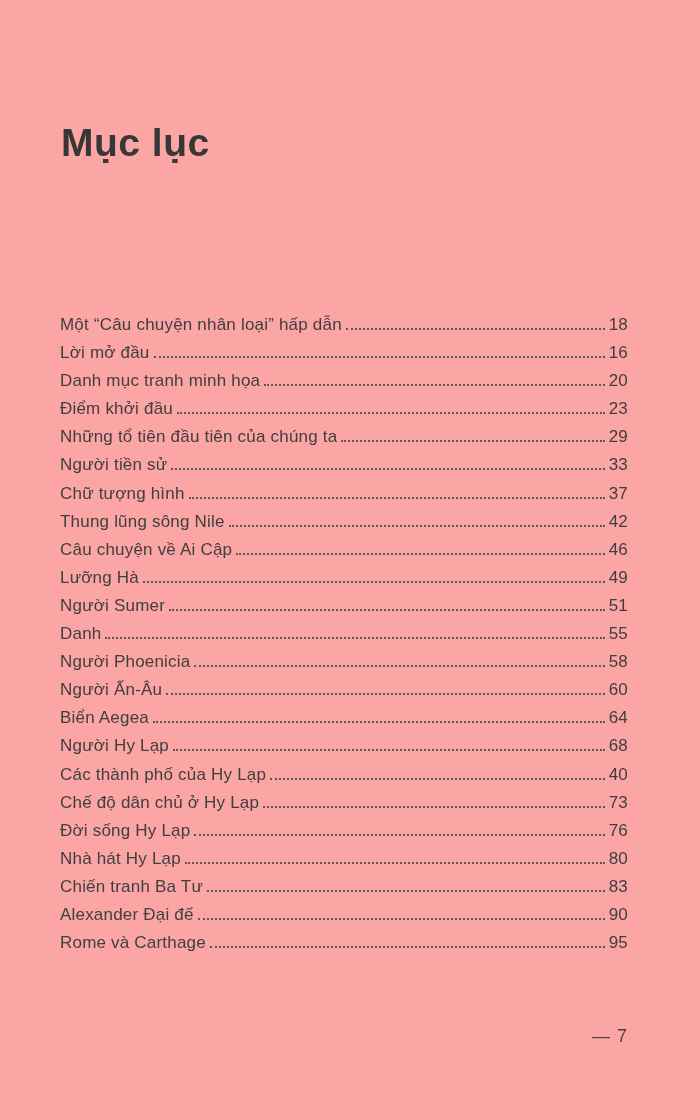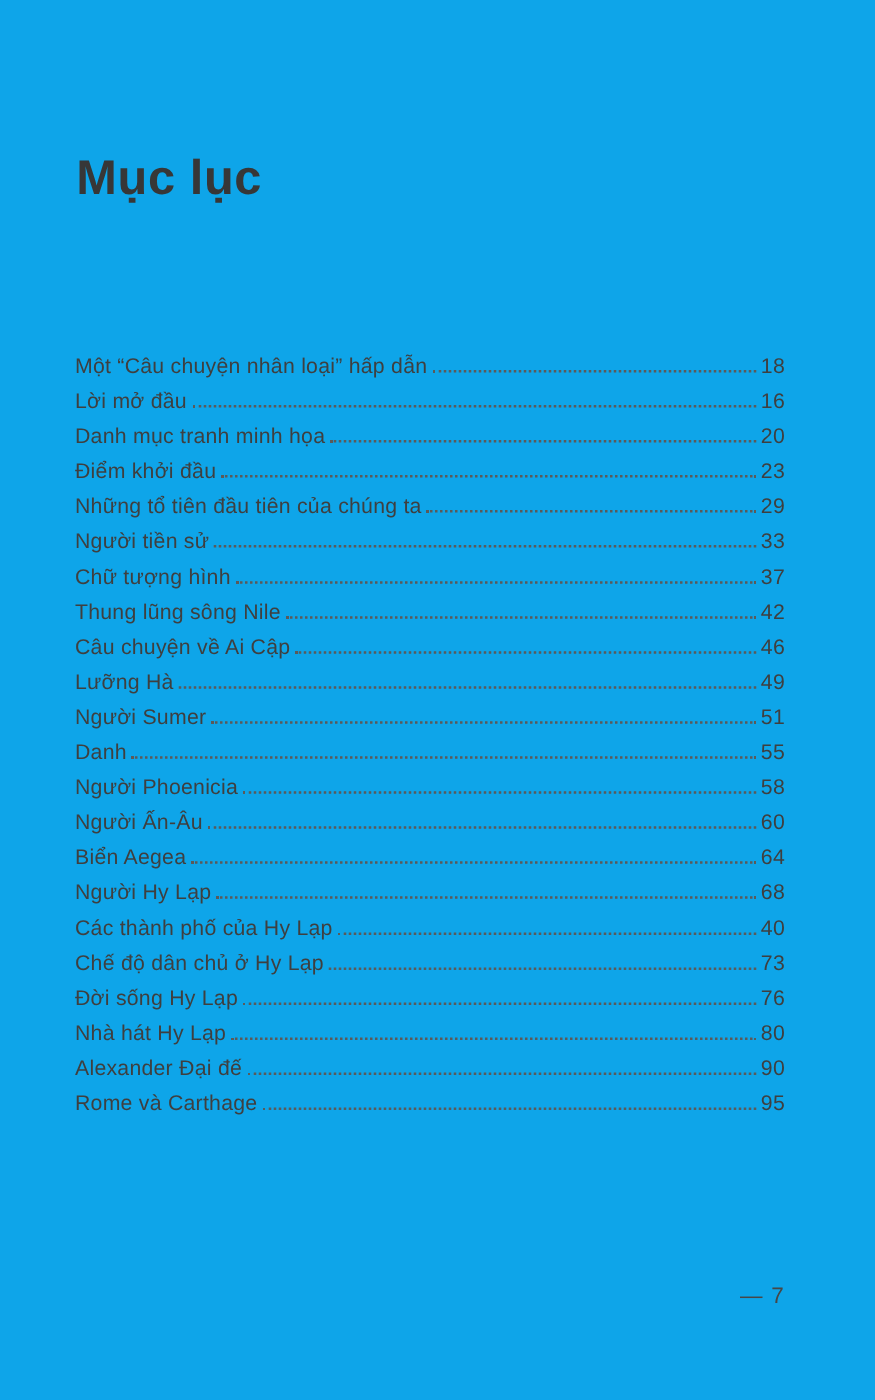--- a/index.html
+++ b/index.html
@@ -11,21 +11,21 @@
     width: 700px;
     height: 1120px;
     font-family: "Liberation Sans", sans-serif;
     color: #3d3d3d;
     position: relative;
     overflow: hidden;
   }
   .page {
     position: absolute;
     inset: 0;
-    background: #0ea5e9;
+    background: #fca5a5;
     text-decoration: underline;
   }
   .title {
     position: absolute;
     left: 61px;
     top: 95px;
     font-size: 39px;
     font-weight: 700;
     letter-spacing: 0.5px;
     color: #373737;
@@ -40,20 +40,21 @@
     display: flex;
     align-items: baseline;
     height: 28.1px;
     font-size: 17px;
     color: #3f3f3f;
     letter-spacing: 0.2px;
     white-space: nowrap;
   }
   .toc-label {
     flex: 0 0 auto;
+    margin-top: 32px;
   }
   .dot-leader {
     flex: 1 1 auto;
     min-width: 12px;
     border-bottom: 2px dotted #5a5a5a;
     margin: 0 4px;
   }
   .toc-page-num {
     flex: 0 0 auto;
   }
@@ -187,20 +188,25 @@
     <span class="dot-leader"></span>
     <span class="toc-page-num">76</span>
   </div>
 
   <div class="toc-row">
     <span class="toc-label">Nhà hát Hy Lạp</span>
     <span class="dot-leader"></span>
     <span class="toc-page-num">80</span>
   </div>
 
+  <div class="toc-row">
+    <span class="toc-label">Chiến tranh Ba Tư</span>
+    <span class="dot-leader"></span>
+    <span class="toc-page-num">83</span>
+  </div>
 
 
   <div class="toc-row">
     <span class="toc-label">Alexander Đại đế</span>
     <span class="dot-leader"></span>
     <span class="toc-page-num">90</span>
   </div>
 
 
   <div class="toc-row">

